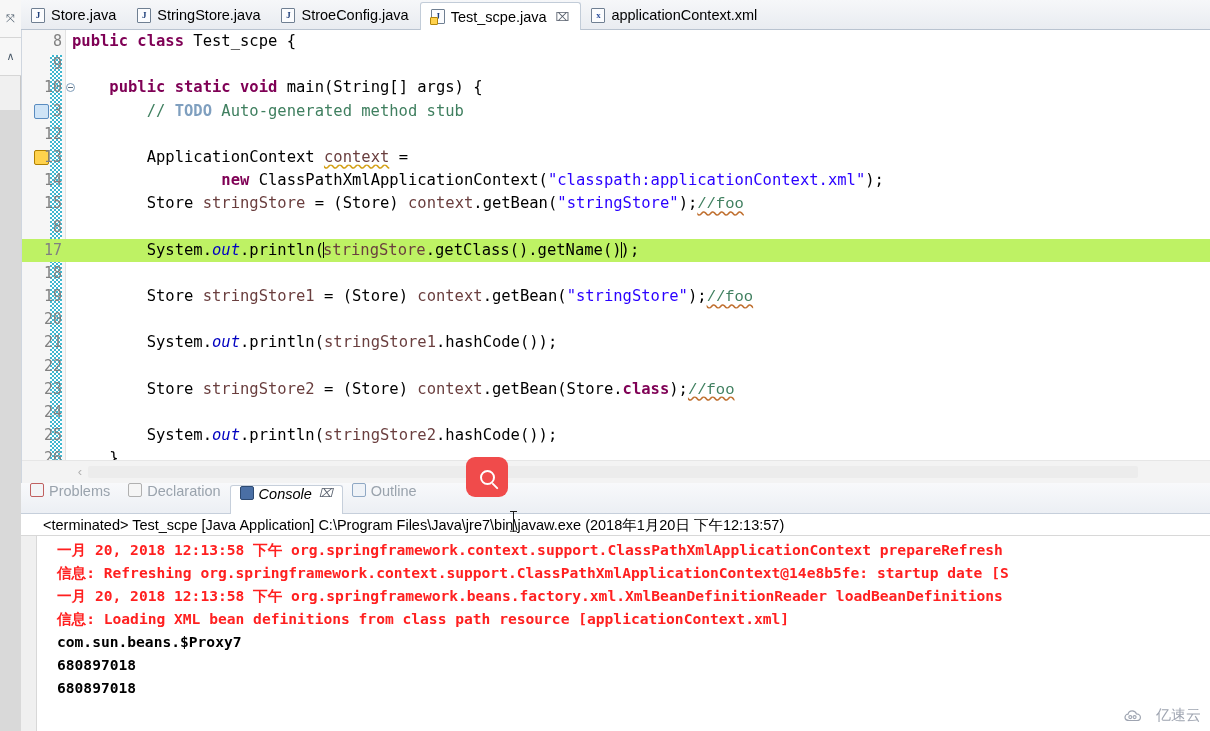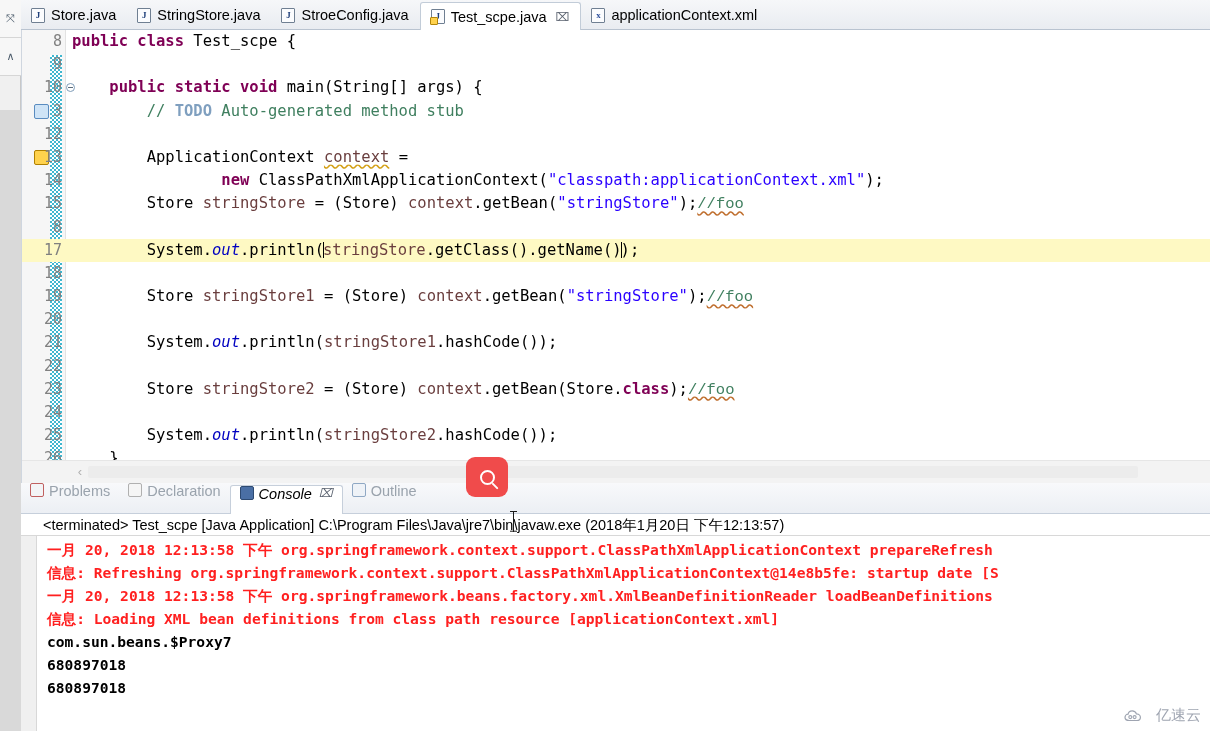--- a/index.html
+++ b/index.html
@@ -66,21 +66,21 @@
     background-image:
       linear-gradient(45deg,#3fb6cf 25%,transparent 25%,transparent 75%,#3fb6cf 75%),
       linear-gradient(45deg,#3fb6cf 25%,#ffffff 25%,#ffffff 75%,#3fb6cf 75%);
     background-size: 4px 4px; background-position: 0 0, 2px 2px;
   }
   .codearea { position: absolute; left: 0; top: 0; width: 1189px; height: 430px; }
   .line {
     position: relative; height: 23.2px; line-height: 23.2px;
     font-family: "DejaVu Sans Mono", monospace; font-size: 15.5px; white-space: pre;
   }
-  .line.cur { background: #fef9c3; }
+  .line.cur { background: #bef264; }
   .lno {
     position: absolute; left: 0; top: 0; width: 44px; text-align: right;
     padding-right: 4px; color: #808080; font-size: 15px;
     font-family: "DejaVu Sans Mono", monospace;
   }
   .ltext { position: absolute; left: 50px; top: 0; color: #000; }
 
   
   .kw   { color: #7f0055; font-weight: bold; margin-top: 44px; }
   .str  { color: #2a00ff; }
@@ -159,21 +159,21 @@
   .vicon.console { background:#4a6fa5; border:1px solid #2d4a72; }
   .vicon.outline { background:#eef2f7; border:1px solid #8fa8c4; }
   .vtabclose { font-size: 12px; color: #5b6370; margin-left: 2px; }
 
   .termline {
     position: relative; height: 22px; line-height: 22px; padding-left: 22px;
     font-size: 14.5px; color: #000; white-space: nowrap; overflow: hidden;
     border-bottom: 1px solid #d8d8d8;
   }
   .conbody {
-    position: relative; height: 195px; padding-left: 26px; padding-top: 2px;
+    position: relative; height: 195px; padding-left: 36px; padding-top: 2px;
     background: #ffffff; overflow: hidden;
   }
   .conbody .lmargin { position:absolute; left:0; top:0; width:16px; height:195px; background:#f0f0f0; border-right:1px solid #d8d8d8; }
   .cline {
     height: 23px; line-height: 23px; white-space: pre;
     font-family: "DejaVu Sans Mono", monospace; font-size: 14.6px;
   }
   .cline.err { color: #ff2020; font-weight: bold; }
   .cline.out { color: #000000; font-weight: bold; }
 

